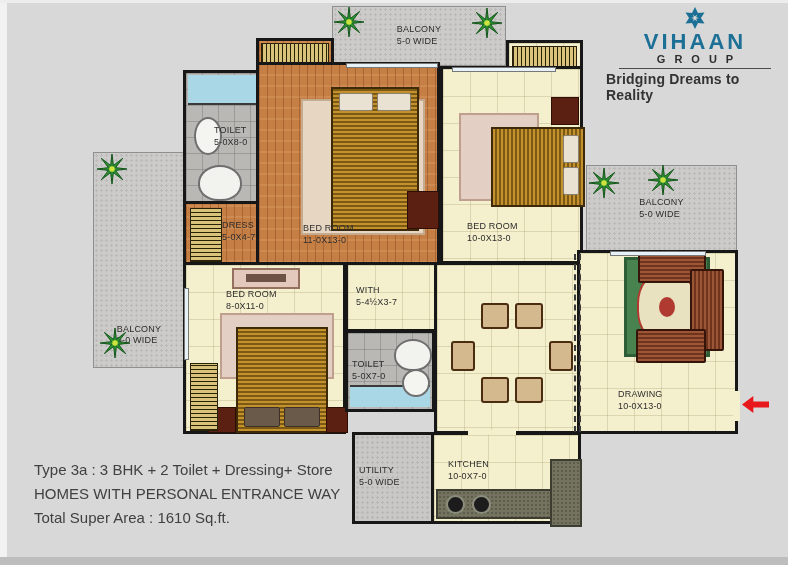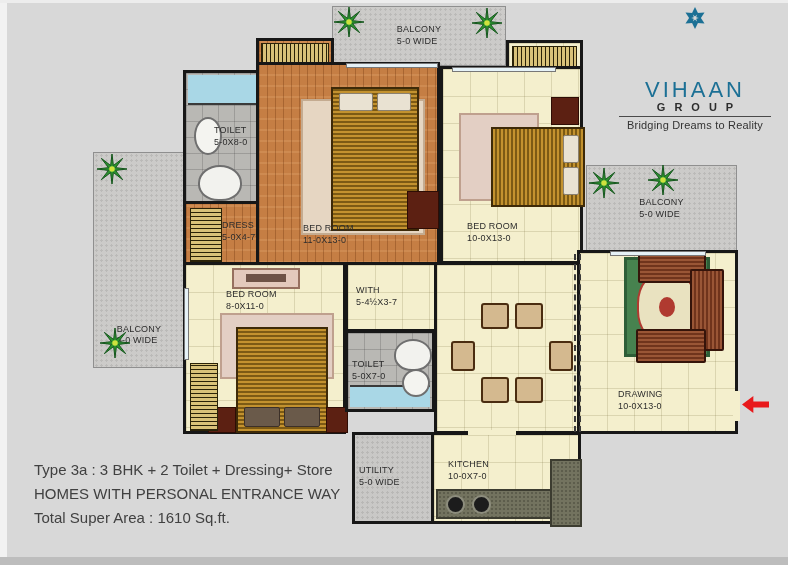--- a/index.html
+++ b/index.html
@@ -63,24 +63,24 @@
   .window{position:absolute;background:#e6f2f7;border:1px solid #777;box-sizing:border-box;}
   .dashline{position:absolute;width:7px;box-sizing:border-box;
             border-left:2px dashed #3a3a3a;border-right:2px dashed #3a3a3a;}
   .gapfill{position:absolute;background:#f4efcd;}
   .arrow{position:absolute;width:27px;height:17px;background:#e8191c;
          clip-path:polygon(0 50%,42% 0,42% 32%,100% 32%,100% 68%,42% 68%,42% 100%);}
   .plant{position:absolute;width:30px;height:30px;}
   
   #logo{position:absolute;left:606px;top:6px;width:178px;display:flex;flex-direction:column;
         align-items:center;}
-  #logo .lname{font-size:22px;font-weight:normal;color:#1c7095;letter-spacing:3px;line-height:1.05;margin-top:48px;}
+  #logo .lname{font-size:22px;font-weight:bold;color:#1c7095;letter-spacing:3px;line-height:1.05;}
   #logo .lgroup{font-size:11px;font-weight:bold;color:#2d2d2d;letter-spacing:9px;text-indent:9px;line-height:1.2;}
   #logo .ldiv{width:152px;height:1px;background:#4a4a4a;margin:2px 0 2px;}
-  #logo .ltag{font-size:11px;font-weight:normal;color:#333;letter-spacing:.2px;}
+  #logo .ltag{font-size:14px;font-weight:bold;color:#333;letter-spacing:.2px;}
   
   #footer{position:absolute;left:34px;top:458px;width:420px;color:#414141;font-size:15px;line-height:24px;}
   #footer div{white-space:nowrap;}
   
   .edge{position:absolute;}
 </style>
 </head>
 <body>
 
 <div id="stage">

